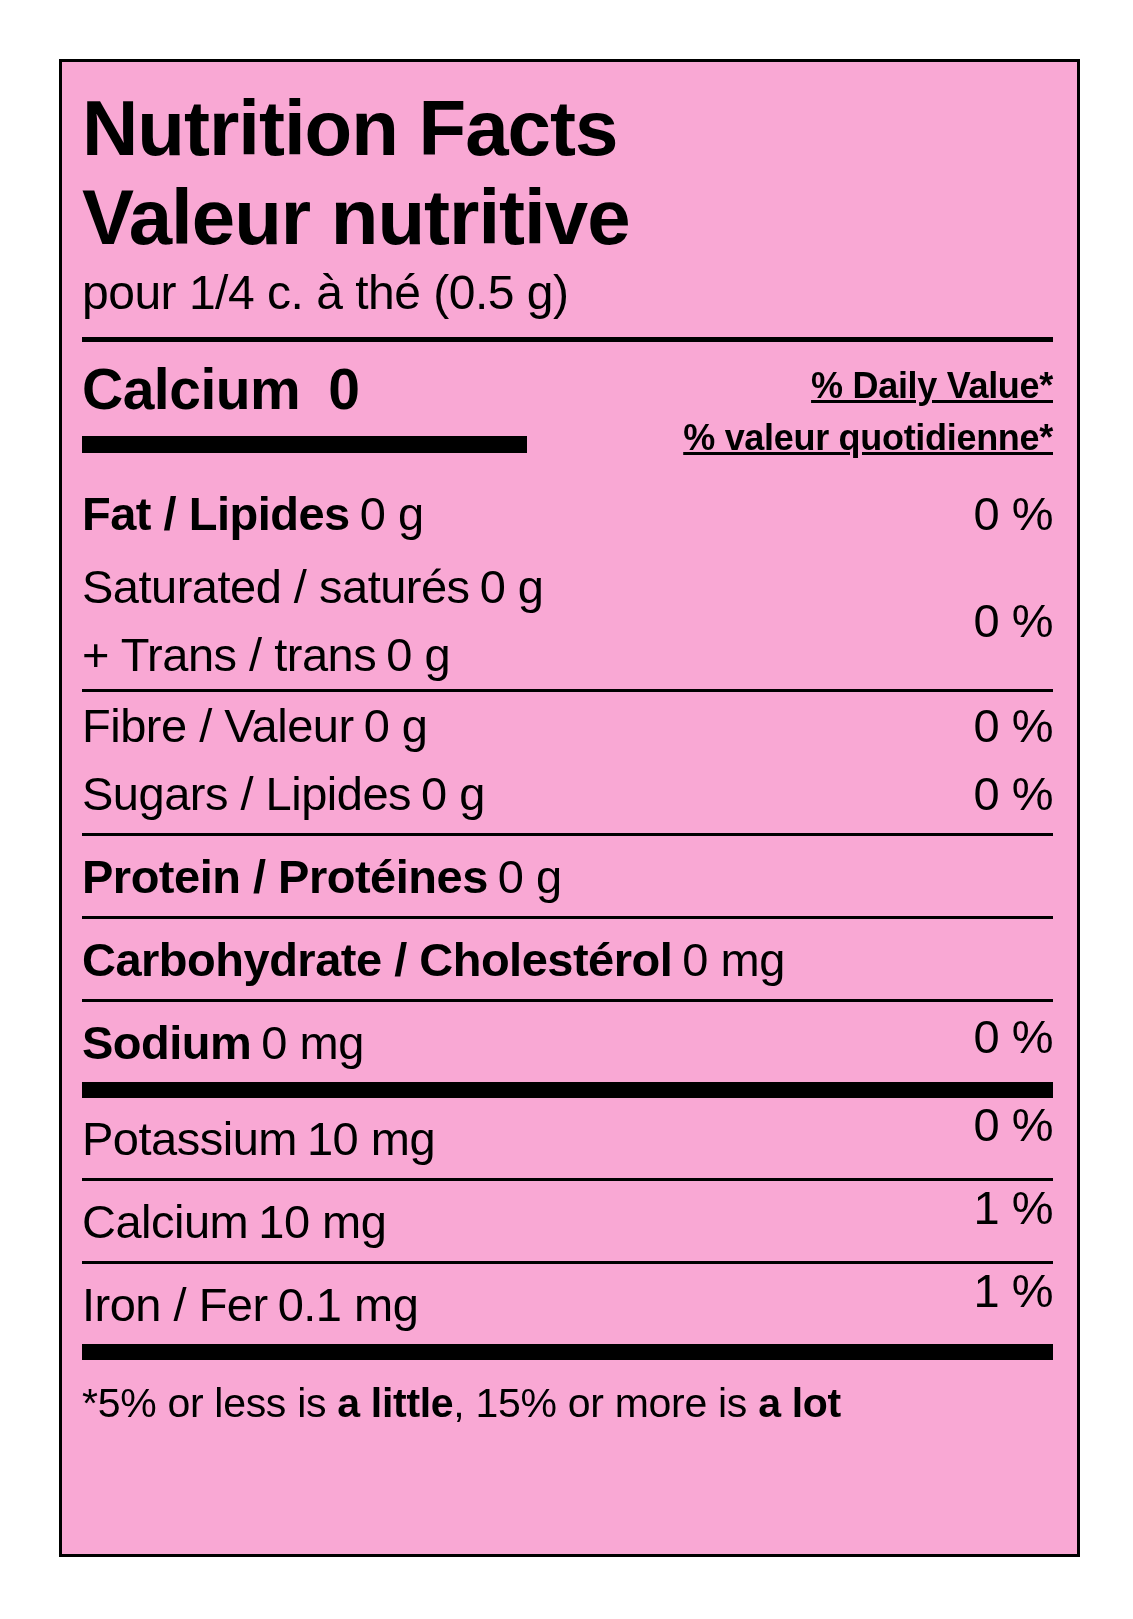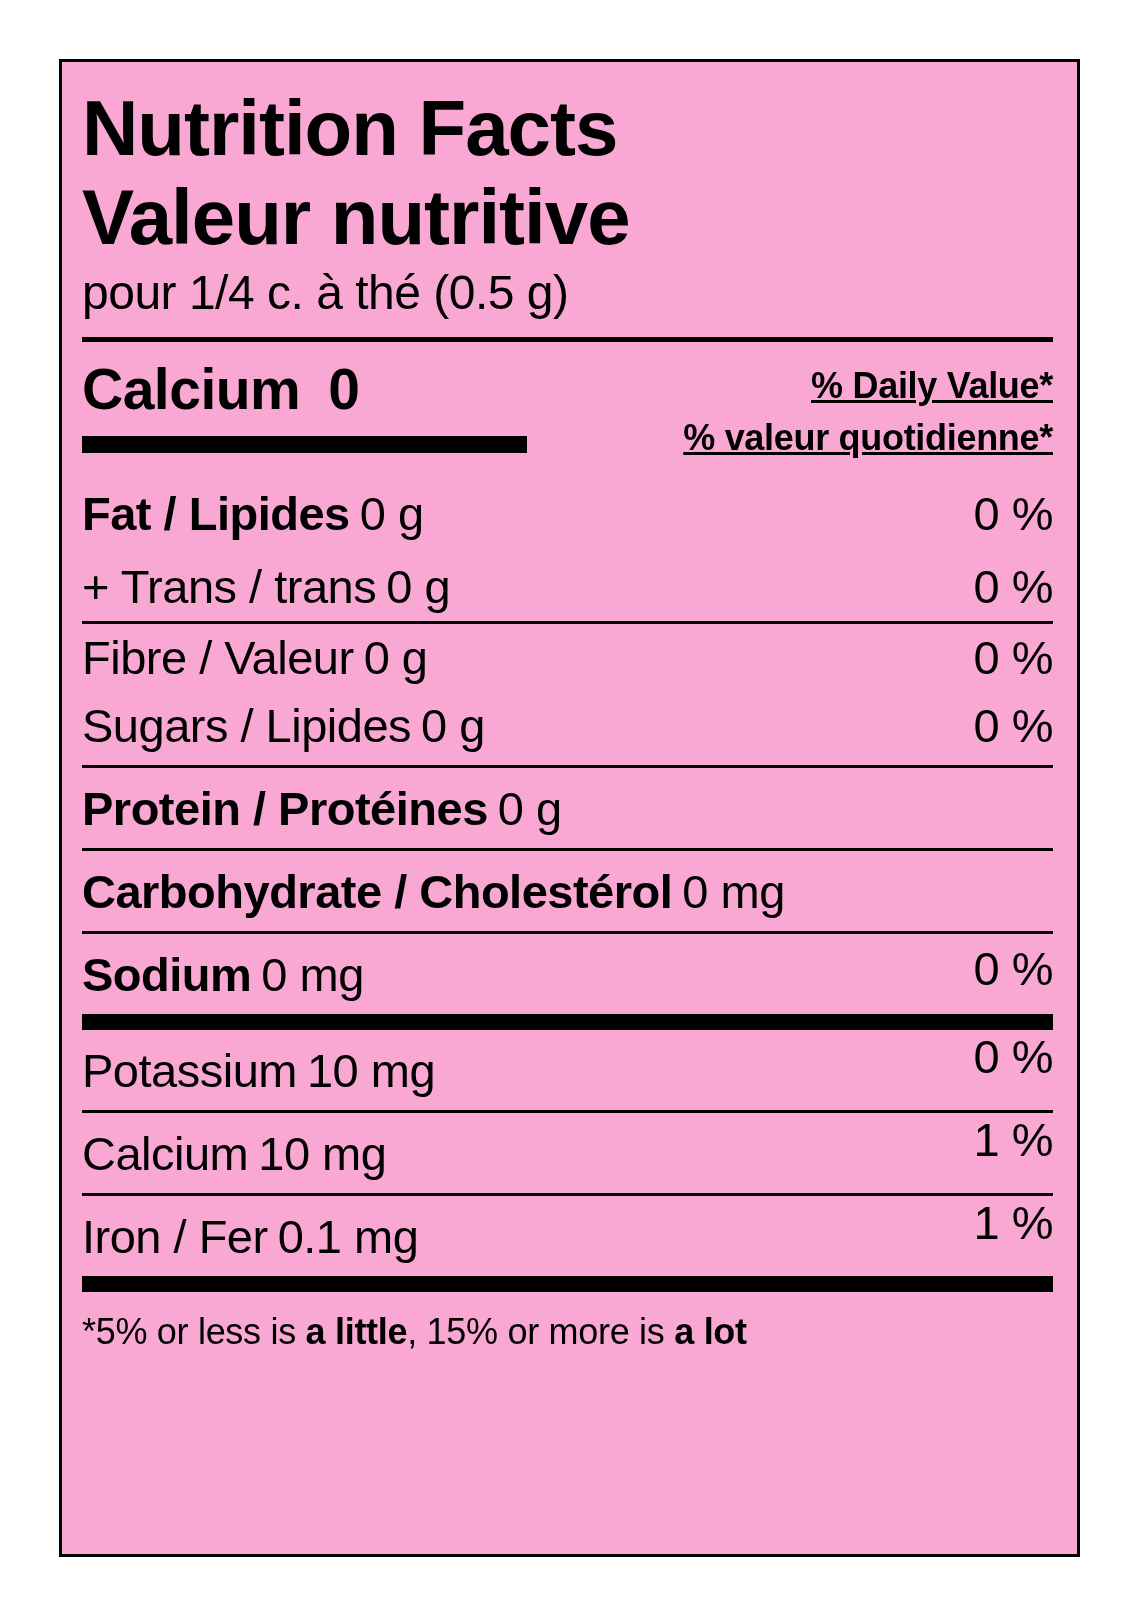--- a/index.html
+++ b/index.html
@@ -98,21 +98,21 @@
     justify-content: space-between;
     align-items: center;
   }
   .group .lines { flex: 1; }
   .dv { white-space: nowrap; }
   .dv.raised { position: relative; top: -14px; align-self: flex-start; }
   .dv.raised-slight { position: relative; top: -6px; }
   
   .footnotes {
     margin-top: 14px;
-    font-size: 36px;
+    font-size: 41px;
     line-height: 1.42;
     letter-spacing: -0.3px;
   }
 </style>
 </head>
 <body>
 
 <div class="label">
 
   <header>
@@ -137,20 +137,23 @@
   </section>
 
   <div class="row">
     <span class="left"><span class="bold">Fat / Lipides</span><span class="amount">0 g</span></span>
     <span class="dv">0 %</span>
   </div>
 
   <div class="group">
     <div class="lines">
       <div class="row sub subrow">
+        <span class="left"><span>Saturated / saturés</span><span class="amount">0 g</span></span>
+      </div>
+      <div class="row sub subrow">
         <span class="left"><span>+ Trans / trans</span><span class="amount">0 g</span></span>
       </div>
     </div>
     <span class="dv" style="font-size:47px;letter-spacing:-0.5px;">0 %</span>
   </div>
 
   <div class="rule"></div>
 
 
   <div class="row sub subrow">

